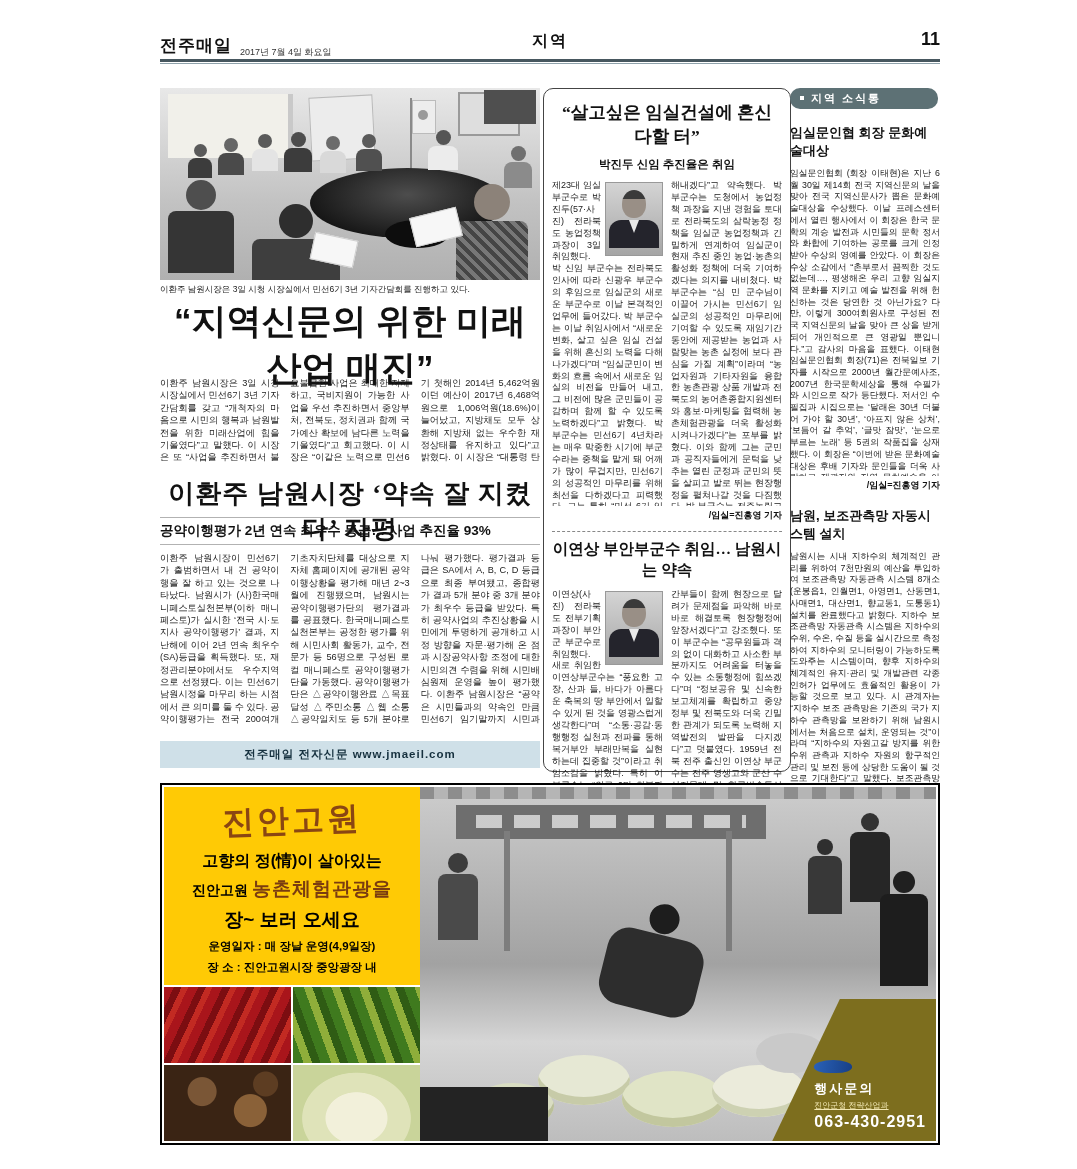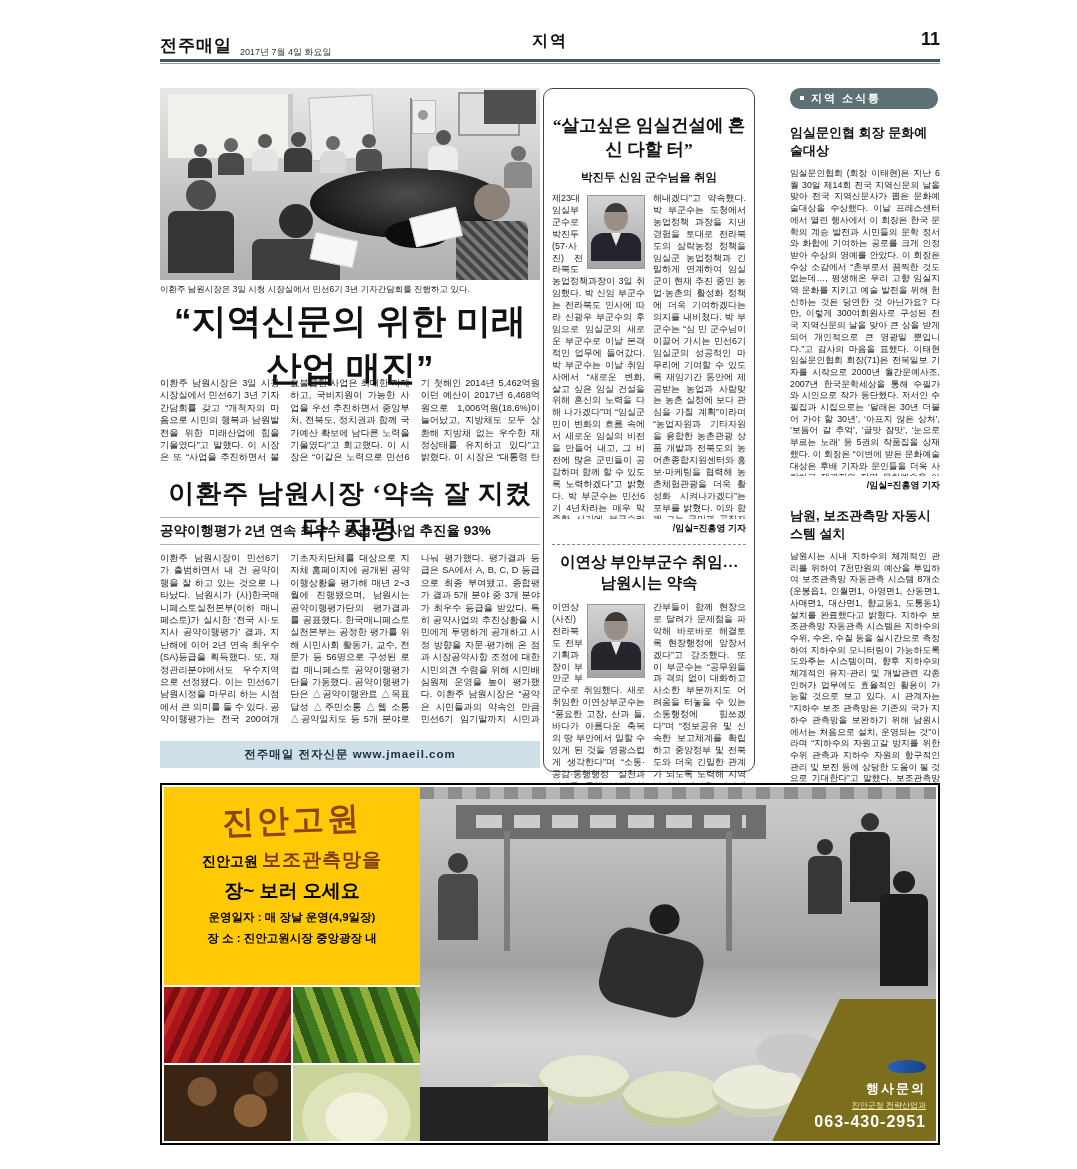--- a/index.html
+++ b/index.html
@@ -42,22 +42,22 @@
   .l-body1{left:160px;top:377px;width:380px;height:96px;column-count:3;column-gap:11px;}
   .l-head2{left:160px;top:476px;width:380px;text-align:center;font-size:26px;font-weight:800;
            font-family:"Liberation Serif",serif;letter-spacing:1px;}
   .l-sub2{left:160px;top:517px;width:380px;height:26px;line-height:25px;font-size:13.5px;font-weight:800;
           border-top:1px solid #b2b2b2;border-bottom:1px solid #b2b2b2;}
   .l-body2{left:160px;top:552px;width:380px;height:182px;column-count:3;column-gap:11px;}
   .banner{left:160px;top:741px;width:380px;height:27px;background:#cfe0e8;text-align:center;
           line-height:27px;font-size:11.5px;font-weight:700;color:#16313f;letter-spacing:1px;}
 
   
-  .midbox{left:543px;top:88px;width:212px;height:684px;border:1px solid #444;border-radius:10px;
-          box-sizing:border-box;padding:24px 8px 8px;}
+  .midbox{left:543px;top:88px;width:248px;height:684px;border:1px solid #444;border-radius:10px;
+          box-sizing:border-box;padding:11px 8px 8px;}
   .m-head1{text-align:center;font-size:17.5px;font-weight:800;font-family:"Liberation Serif",serif;}
   .m-sub{text-align:center;font-size:11.5px;font-weight:800;margin:9px 0 8px;}
   .m-body{display:flex;gap:8px;}
   .m-col{flex:1;min-width:0;}
   .m-col .bt{display:block;}
   .bt{font-size:9px;line-height:11.9px;text-align:justify;word-break:break-all;color:#1a1a1a;}
   .m-body1{height:326px;overflow:hidden;}
   .m-body2{height:232px;overflow:hidden;}
   .byline{text-align:right;font-size:9px;font-weight:800;margin-top:3px;}
   .m-div{border-top:1px dashed #888;margin:9px 0 7px;}
@@ -103,21 +103,21 @@
           background:linear-gradient(180deg,#cdcdcd,#a2a2a2 50%,#d6d6d6 72%,#bdbdbd);}
   .awning{left:0;top:0;width:100%;height:12px;background:repeating-linear-gradient(90deg,#8d8d8d 0 14px,#b5b5b5 14px 28px);}
   .signband{left:36px;top:18px;width:310px;height:34px;background:#6e6e6e;}
   .signtext{left:56px;top:28px;width:270px;height:13px;opacity:.85;
             background:repeating-linear-gradient(90deg,#dcdcdc 0 26px,transparent 26px 38px);}
   .post{width:6px;background:#7d7d7d;}
   .m-ell{border-radius:50%;}
   .crate{left:0px;top:300px;width:128px;height:54px;background:#232323;}
   .gold{right:0;bottom:0;width:178px;height:142px;background:#7d6e1e;
         clip-path:polygon(46% 0,100% 0,100% 100%,8% 100%);}
-  .gold-in{position:absolute;right:10px;bottom:10px;text-align:right;color:#fff;}
+  .gold-in{position:absolute;right:10px;bottom:10px;text-align:left;color:#fff;}
   .g-logo{display:inline-block;width:38px;height:13px;border-radius:60% 60% 50% 50%;
           background:linear-gradient(100deg,#2a62b8,#173f86);margin-bottom:3px;}
   .g-title{font-size:13px;font-weight:800;letter-spacing:2px;}
   .g-dept{font-size:8px;color:#f0e6b0;margin:2px 0;text-decoration:underline;}
   .g-phone{font-size:16px;font-weight:900;letter-spacing:1px;}
 </style>
 </head>
 <body>
 
 <div class="page">
@@ -190,21 +190,21 @@
   <div class="abs l-head1">“지역신문의 위한 미래산업 매진”</div>
   <div class="abs bodytext l-body1">이환주 남원시장은 3일 시청 시장실에서 민선6기 3년 기자간담회를 갖고 “개척자의 마음으로 시민의 행복과 남원발전을 위한 미래산업에 힘을 기울였다”고 말했다. 이 시장은 또 “사업을 추진하면서 불요불급한 사업은 최대한 자제하고, 국비지원이 가능한 사업을 우선 추진하면서 중앙부처, 전북도, 정치권과 함께 국가예산 확보에 남다른 노력을 기울였다”고 회고했다. 이 시장은 “이같은 노력으로 민선6기 첫해인 2014년 5,462억원이던 예산이 2017년 6,468억원으로 1,006억원(18.6%)이 늘어났고, 지방채도 모두 상환해 지방채 없는 우수한 재정상태를 유지하고 있다”고 밝혔다. 이 시장은 “대통령 탄핵으로 조기 치러진 대통령 선거에서도 대통령 공약에 남원 공약이 반영되도록 노력하는 등 국가예산 확보와 현안사업 해결에 행정력을 집중할 수 있도록 최선을 다하겠다”고 약속했다. /남원=유명철 기자</div>
 
   <div class="abs l-head2">이환주 남원시장 ‘약속 잘 지켰다’ 자평</div>
   <div class="abs l-sub2">공약이행평가 2년 연속 최우수 등급… 사업 추진율 93%</div>
   <div class="abs bodytext l-body2">이환주 남원시장이 민선6기가 출범하면서 내 건 공약이행을 잘 하고 있는 것으로 나타났다. 남원시가 (사)한국매니페스토실천본부(이하 매니페스토)가 실시한 ‘전국 시·도지사 공약이행평가’ 결과, 지난해에 이어 2년 연속 최우수(SA)등급을 획득했다. 또, 재정관리분야에서도 우수지역으로 선정됐다. 이는 민선6기 남원시정을 마무리 하는 시점에서 큰 의미를 둘 수 있다. 공약이행평가는 전국 200여개 기초자치단체를 대상으로 지자체 홈페이지에 공개된 공약 이행상황을 평가해 매년 2~3월에 진행됐으며, 남원시는 공약이행평가단의 평가결과를 공표했다. 한국매니페스토실천본부는 공정한 평가를 위해 시민사회 활동가, 교수, 전문가 등 56명으로 구성된 로컬 매니페스토 공약이행평가단을 가동했다. 공약이행평가단은 △공약이행완료 △목표달성 △주민소통 △웹 소통 △공약일치도 등 5개 분야로 나눠 평가했다. 평가결과 등급은 SA에서 A, B, C, D 등급으로 최종 부여됐고, 종합평가 결과 5개 분야 중 3개 분야가 최우수 등급을 받았다. 특히 공약사업의 추진상황을 시민에게 투명하게 공개하고 시정 방향을 자문·평가해 온 점과 시장공약사항 조정에 대한 시민의견 수렴을 위해 시민배심원제 운영을 높이 평가했다. 이환주 남원시장은 “공약은 시민들과의 약속인 만큼 민선6기 임기말까지 시민과 소통하면서 모든 공약사업이 성과를 내고 완료 될 수 있도록 최선을 다하겠다”고 말했다. 남원시는 민선6기 공약사항 8대분야 30개사업 중 15개 사업 완료 15개 사업 정상추진, 추진율은 93%를 보이고 있다. /남원=유명철 기자</div>
   <div class="abs banner">전주매일 전자신문  www.jmaeil.com</div>
 
   <div class="abs midbox">
     <div class="m-head1">“살고싶은 임실건설에 혼신 다할 터”</div>
-    <div class="m-sub">박진두 신임 군수님을 취임</div>
+    <div class="m-sub">박진두 신임 추진율은 취임</div>
     <div class="m-body m-body1">
       <div class="m-col">
         <div class="portrait">
           <div class="p-head"></div>
           <div class="p-suit">
               <div class="p-shirt"></div>
             </div>
         </div>
         <span class="bt">제23대 임실부군수로 박진두(57·사진) 전라북도 농업정책과장이 3일 취임했다. 박 신임 부군수는 전라북도 인사에 따라 신광우 부군수의 후임으로 임실군의 새로운 부군수로 이날 본격적인 업무에 들어갔다. 박 부군수는 이날 취임사에서 “새로운 변화, 살고 싶은 임실 건설을 위해 혼신의 노력을 다해 나가겠다”며 “임실군민이 변화의 흐름 속에서 새로운 임실의 비전을 만들어 내고, 그 비전에 많은 군민들이 공감하며 함께 할 수 있도록 노력하겠다”고 밝혔다. 박 부군수는 민선6기 4년차라는 매우 막중한 시기에 부군수라는 중책을 맡게 돼 어깨가 많이 무겁지만, 민선6기의 성공적인 마무리를 위해 최선을 다하겠다고 피력했다. 그는 특히 “민선 6기 임실군이 추진 중인 4개분야 60개 사업의 핵심 공약사업의 이행률이 90%를 보이고 있는 만큼, 100% 공약 달성을 위해 심민 군수님을 보좌하며 부군수로서 역할과 소임을 다</span>
       </div>
@@ -238,23 +238,24 @@
     <div class="r-body r-b1">임실문인협회 (회장 이태현)은 지난 6월 30일 제14회 전국 지역신문의 날을 맞아 전국 지역신문사가 뽑은 문화예술대상을 수상했다. 이날 프레스센터에서 열린 행사에서 이 회장은 한국 문학의 계승 발전과 시민들의 문학 정서와 화합에 기여하는 공로를 크게 인정받아 수상의 영예를 안았다. 이 회장은 수상 소감에서 “촌부로서 끔찍한 것도 없는데…, 평생해온 우리 고향 임실지역 문화를 지키고 예술 발전을 위해 헌신하는 것은 당연한 것 아닌가요? 다만, 이렇게 300여회원사로 구성된 전국 지역신문의 날을 맞아 큰 상을 받게 되어 개인적으로 큰 영광일 뿐입니다.”고 감사의 마음을 표했다. 이태현 임실문인협회 회장(71)은 전북일보 기자를 시작으로 2000년 월간문예사조, 2007년 한국문학세상을 통해 수필가와 시인으로 작가 등단했다. 저서인 수필집과 시집으로는 ‘달래은 30년 더불어 가야 할 30년’, ‘아프지 않은 상처’, ‘보듬어 갈 추억’, ‘글맛 잠맛’, ‘눈으로 부르는 노래’ 등 5권의 작품집을 상재했다. 이 회장은 “이번에 받은 문화예술대상은 후배 기자와 문인들을 더욱 사랑하고 재광자와 지역 문화예술을 아껴 달라는 채찍으로 알고 존경받는 선배 언론인, 문인으로 오래 기억되도록 노력하겠다”고 말했다.</div>
     <div class="byline">/임실=진흥영 기자</div>
     <div class="r-head">남원, 보조관측망 자동시스템 설치</div>
     <div class="r-body r-b2">남원시는 시내 지하수의 체계적인 관리를 위하여 7천만원의 예산을 투입하여 보조관측망 자동관측 시스템 8개소(운봉읍1, 인월면1, 아영면1, 산동면1, 사매면1, 대산면1, 향교동1, 도통동1) 설치를 완료했다고 밝혔다. 지하수 보조관측망 자동관측 시스템은 지하수의 수위, 수온, 수질 등을 실시간으로 측정하여 지하수의 모니터링이 가능하도록 도와주는 시스템이며, 향후 지하수의 체계적인 유지·관리 및 개발관련 각종 인허가 업무에도 효율적인 활용이 가능할 것으로 보고 있다. 시 관계자는 “지하수 보조 관측망은 기존의 국가 지하수 관측망을 보완하기 위해 남원시에서는 처음으로 설치, 운영되는 것”이라며 “지하수의 자원고갈 방지를 위한 수위 관측과 지하수 자원의 항구적인 관리 및 보전 등에 상당한 도움이 될 것으로 기대한다”고 말했다. 보조관측망을 통해 수집된 관측자료는 국가지하수정보센터(www.gims.go.kr) 홈페이지에서 확인할 수 있다.</div>
     <div class="byline">/남원=유명철 기자</div>
   </div>
 
   <div class="abs adbox">
     <div class="abs ad-yellow">
       <div class="ad-brand">진안고원</div>
+      <div class="ad-tag">고향의 정(情)이 살아있는</div>
       <div class="ad-marketline">
         <span>진안고원</span>
-        <span class="mk">보조관측망을</span>
+        <span class="mk">농촌체험관광을</span>
       </div>
       <div class="ad-invite">장~ 보러 오세요</div>
       <div class="ad-meta">운영일자 : 매 장날 운영(4,9일장)</div>
       <div class="ad-meta">장 소 : 진안고원시장 중앙광장 내</div>
     </div>
     <div class="abs foodgrid">
       <div class="tile t-pep"></div>
       <div class="tile t-grn"></div>
       <div class="tile t-mush"></div>
       <div class="tile t-cab"></div>

